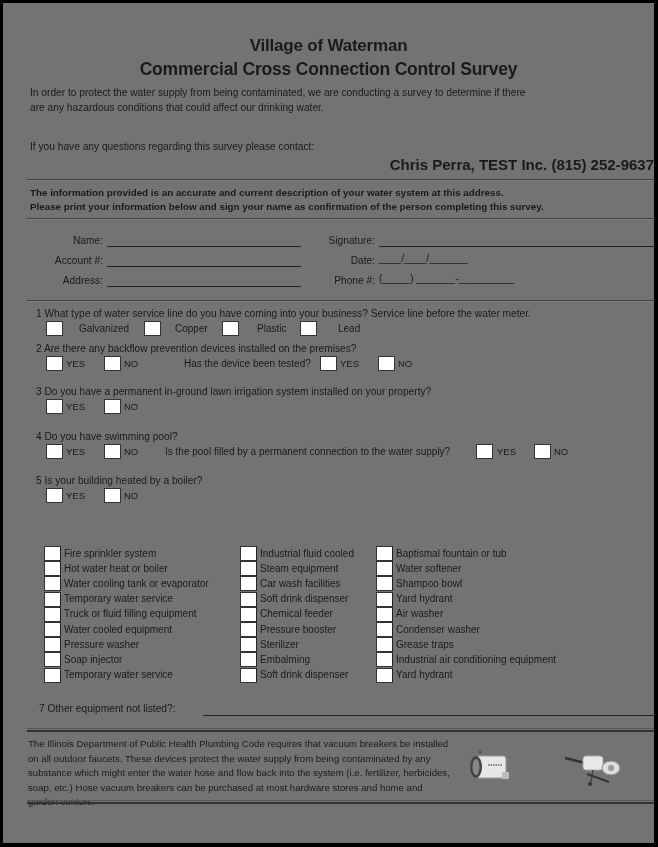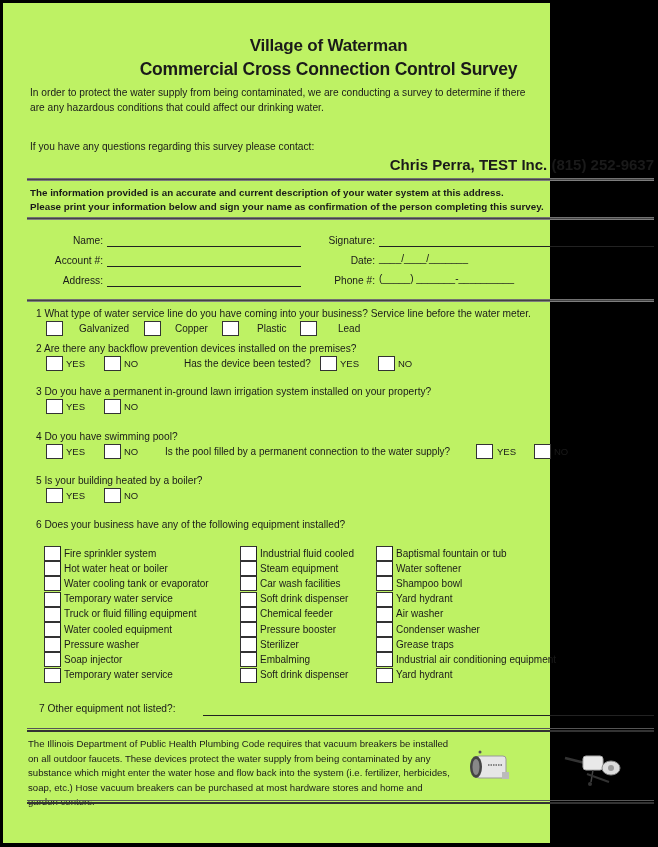--- a/index.html
+++ b/index.html
@@ -1,18 +1,18 @@
 <!DOCTYPE html>
 <html><head>
 <meta charset="utf-8">
 <style>
   html, body { margin:0; padding:0; }
   body { width:658px; height:847px; background:#000; position:relative; overflow:hidden;
          font-family:"Liberation Sans", "DejaVu Sans", sans-serif; color:#1a1a1a; }
-  .page { position:absolute; left:3px; top:3px; width:547px; height:840px; background:#bef264; }
+  .page { position:absolute; left:3px; top:3px; width:651px; height:840px; background:#737373; }
   .abs { position:absolute; white-space:nowrap; }
   .title1 { left:0; width:651px; text-align:center; top:33px; font-size:17px; font-weight:bold; letter-spacing:-0.2px; }
   .title2 { left:0; width:651px; text-align:center; top:56px; font-size:17.5px; font-weight:bold; letter-spacing:-0.2px; }
   .intro { font-size:10.2px; left:27px; }
   .contact { left:0; width:651px; text-align:right; top:153px; font-size:15px; font-weight:bold; }
   .rule { position:absolute; left:24px; width:627px; height:3px; background:linear-gradient(#888,#444,#999); }
   .rule-dbl { position:absolute; left:24px; width:627px; height:4px; border-top:1px solid #555; border-bottom:2px solid #333; box-sizing:border-box; }
   .bold10 { font-size:9.8px; font-weight:bold; left:27px; }
   .lbl { font-size:10.2px; text-align:right; }
   .line { position:absolute; height:0; border-bottom:1px solid #222; }
@@ -101,21 +101,20 @@
   <div class="abs opt" style="left:494px;top:443px;font-size:9.5px">YES</div>
   <div class="cb" style="left:531px;top:441px"></div>
   <div class="abs opt" style="left:551px;top:443px;font-size:9.5px">NO</div>
 
   <div class="abs q" style="top:472px">5 Is your building heated by a boiler?</div>
   <div class="cb" style="left:43px;top:485px"></div>
   <div class="abs opt" style="left:63px;top:487px;font-size:9.5px">YES</div>
   <div class="cb" style="left:101px;top:485px"></div>
   <div class="abs opt" style="left:121px;top:487px;font-size:9.5px">NO</div>
 
-  <div class="abs q" style="top:516px">6 Does your business have any of the following equipment installed?</div>
   <div id="equipment-grid"></div>
 
   <div class="abs q" style="left:36px;top:700px">7 Other equipment not listed?:</div>
   <div class="line" style="left:200px;width:451px;top:712px"></div>
 
   <div class="rule-dbl" style="top:725px"></div>
 
   <div class="footer-text">The Illinois Department of Public Health Plumbing Code requires that vacuum breakers be installed on all outdoor faucets.  These devices protect the water supply from being contaminated by any substance which might enter the water hose and flow back into the system (i.e. fertilizer, herbicides, soap, etc.)  Hose vacuum breakers can be purchased at most hardware stores and home and garden centers.</div>
 
   <svg class="img" style="left:463px;top:745px" width="48" height="40" viewBox="0 0 48 40">

